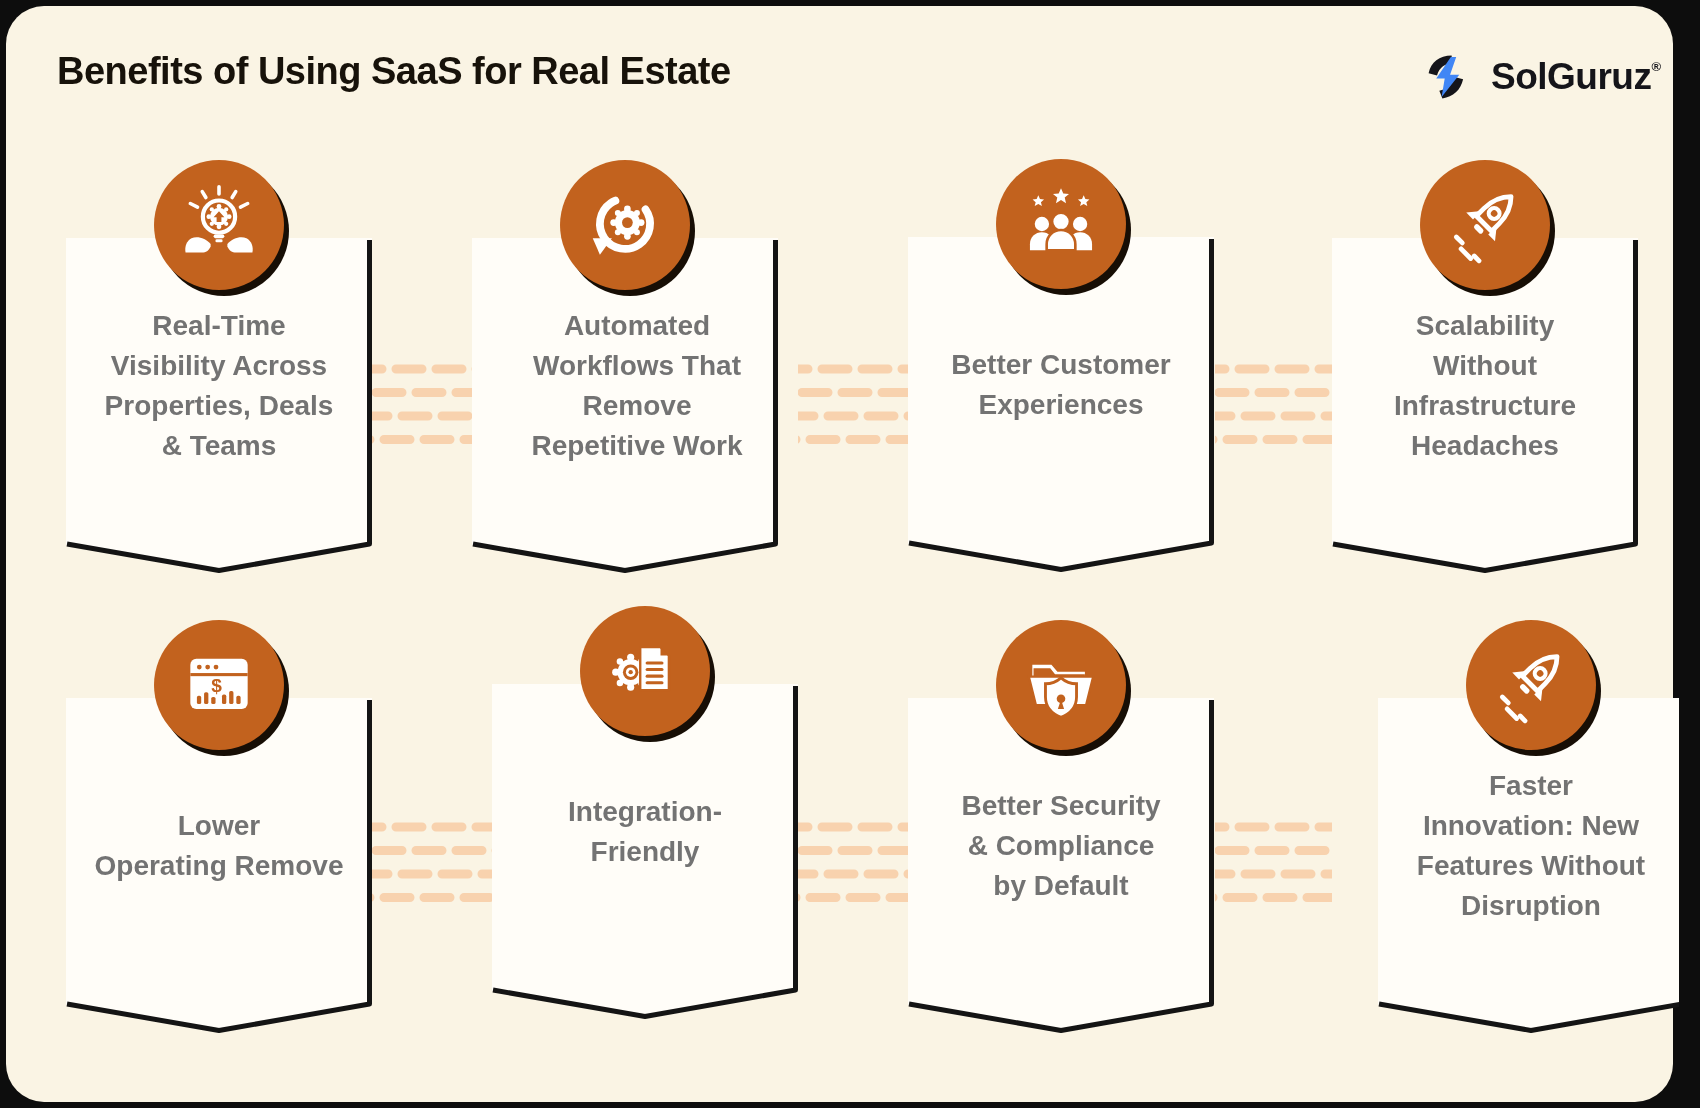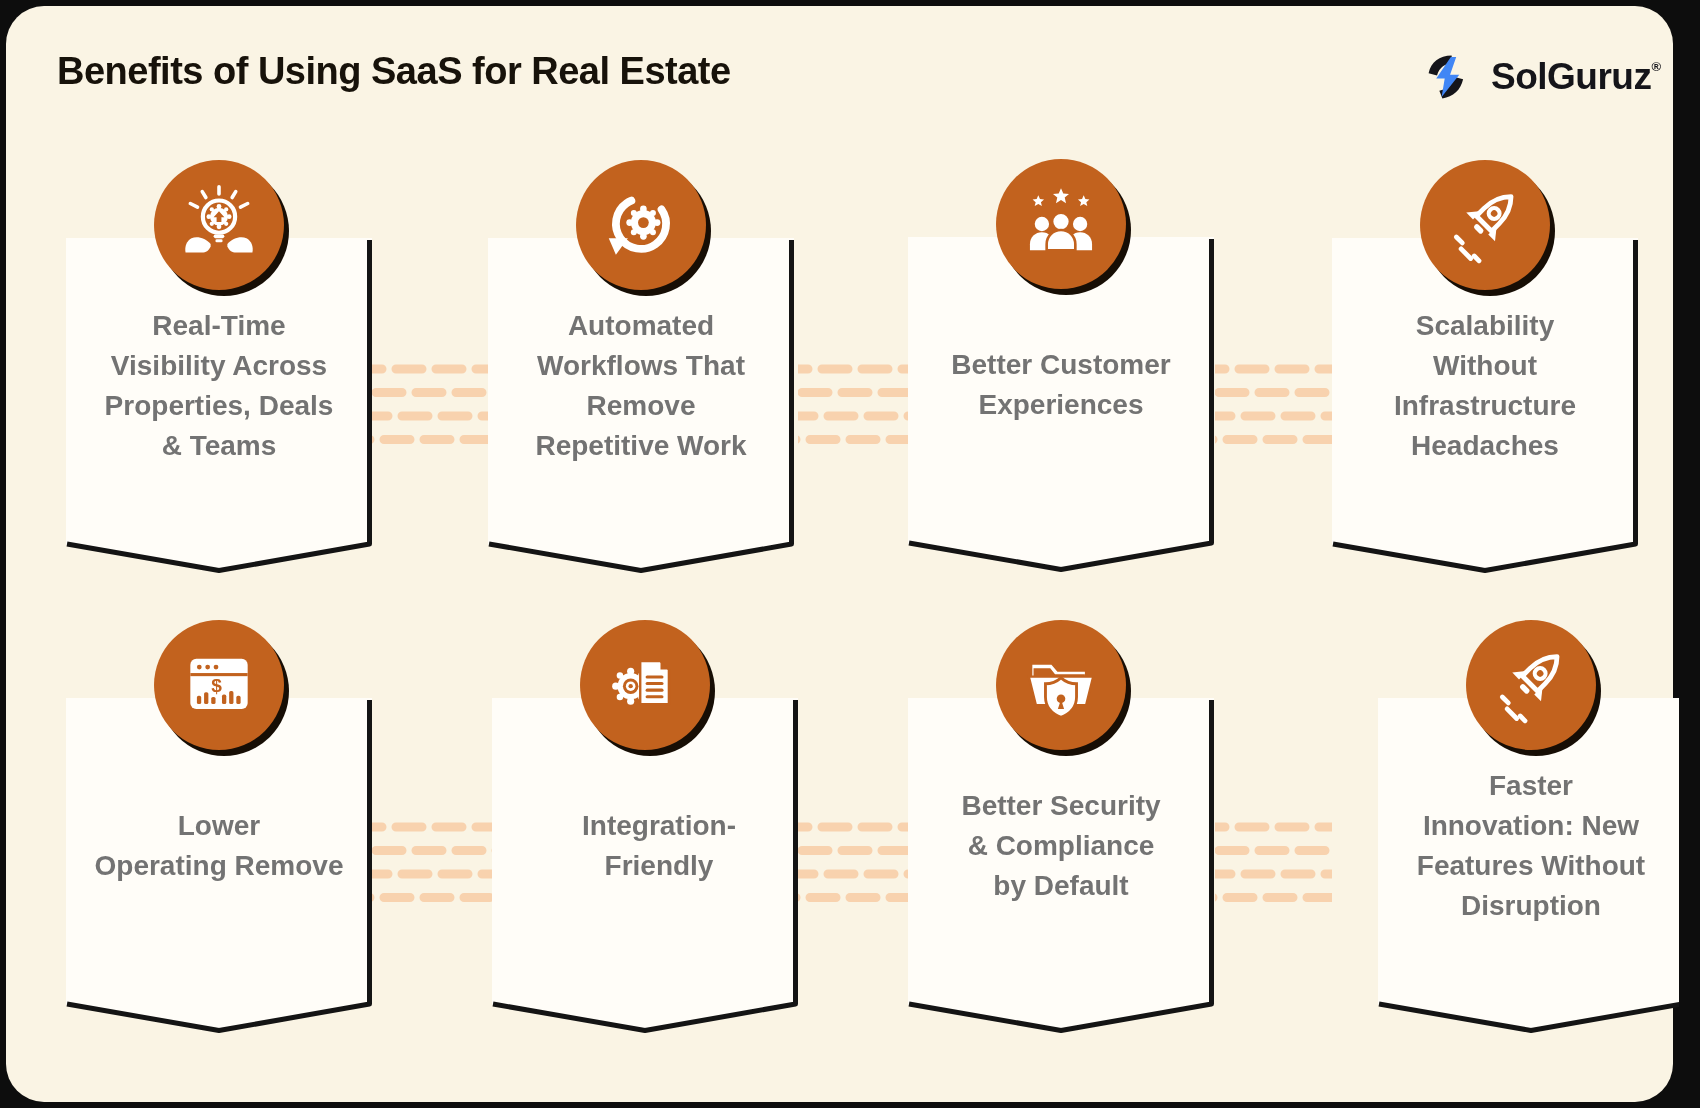--- a/index.html
+++ b/index.html
@@ -13,23 +13,23 @@
   .logo-reg{font-size:13px;font-weight:700;color:#15151a;vertical-align:18px;}
   .card{position:absolute;width:306px;height:336px;z-index:2;}
   .banner{position:absolute;left:0;top:0;}
   .card-title{position:absolute;left:14px;right:14px;top:28px;bottom:68px;display:flex;
               align-items:center;justify-content:center;text-align:center;white-space:pre-line;
               font-size:28px;font-weight:700;line-height:1.43;color:#737373;}
   .icon-badge{position:absolute;left:88px;top:-78px;width:130px;height:130px;border-radius:50%;
               background:#c2621e;box-shadow:5px 6px 0 #170e05;display:flex;align-items:center;
               justify-content:center;}
   .connector{position:absolute;z-index:1;}
-  .r1c1{left:66px;top:238px;}  .r1c2{left:488px;top:238px;}
+  .r1c1{left:66px;top:238px;}  .r1c2{left:472px;top:238px;padding-left:24px;}
   .r1c3{left:908px;top:237px;} .r1c4{left:1332px;top:238px;}
-  .r2c1{left:66px;top:698px;}  .r2c2{left:492px;top:698px;padding-left:28px;}
+  .r2c1{left:66px;top:698px;}  .r2c2{left:492px;top:684px;}
   .r2c3{left:908px;top:698px;} .r2c4{left:1332px;top:698px;margin-left:46px;}
 </style>
 </head>
 <body>
 
 <div class="stage">
   <div class="panel"></div>
 
   <div class="page-title">Benefits of Using SaaS for Real Estate</div>
 

